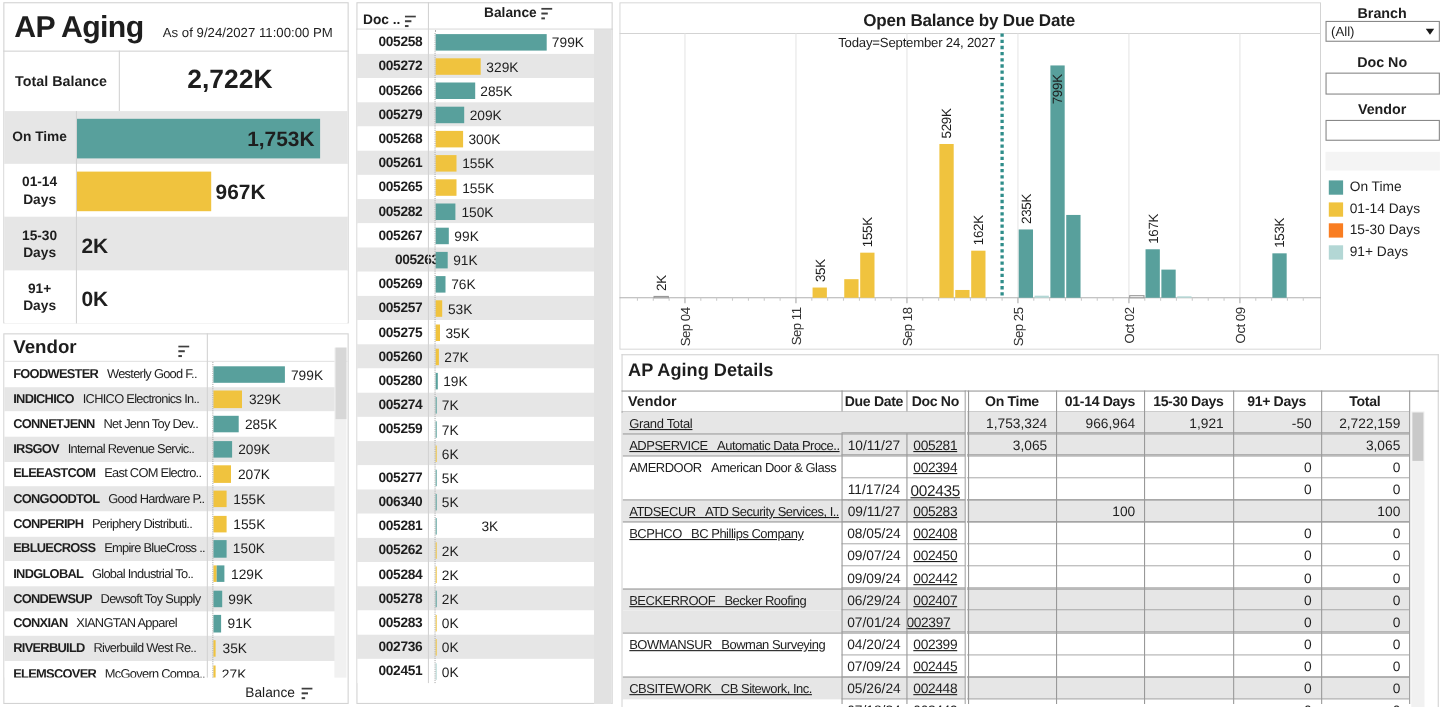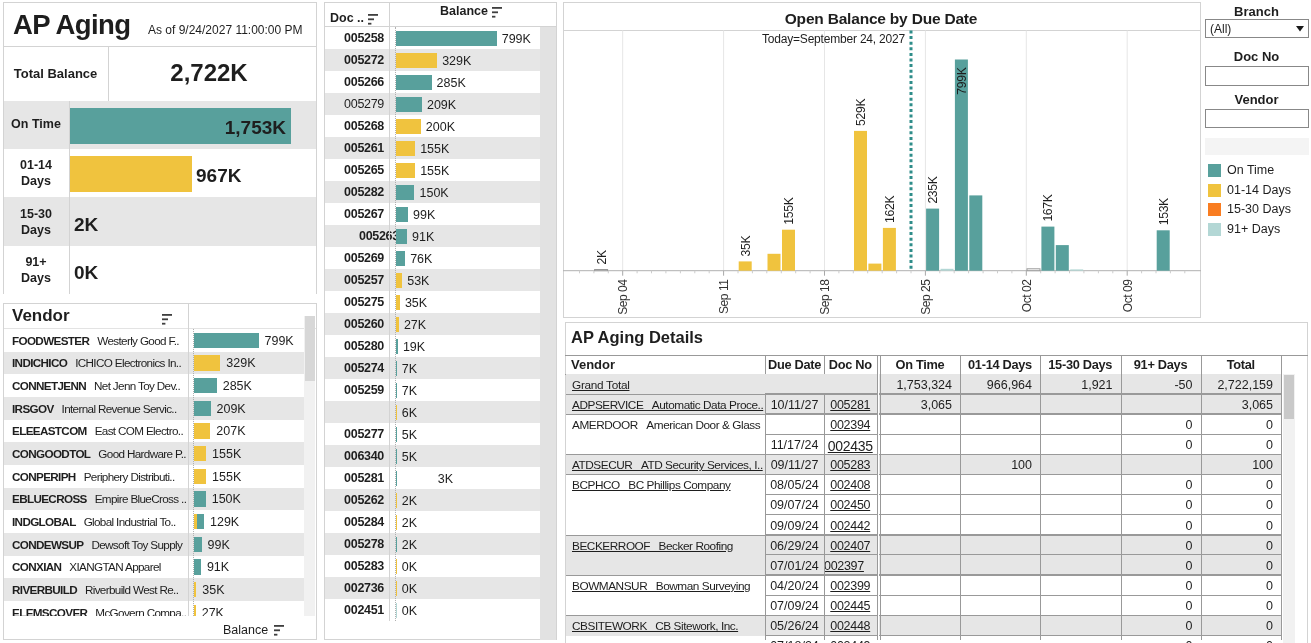--- a/index.html
+++ b/index.html
@@ -130,27 +130,27 @@
 <div class="a" style="left:501.69335px;top:31.5px;font-size:12.5px;font-weight:normal;white-space:nowrap;">799K</div>
 <div class="a" style="left:325px;top:49.0px;width:215px;height:22.0px;background:#e6e6e6;"></div>
 <div class="a" style="left:325px;top:53.0px;font-size:12.5px;font-weight:bold;white-space:nowrap;width:59px;text-align:right;letter-spacing:-0.3px;">005272</div>
 <div class="a" style="left:395.5px;top:52.5px;width:41.66785px;height:15.5px;background:#f0c33e;"></div>
 <div class="a" style="left:442.16785px;top:53.5px;font-size:12.5px;font-weight:normal;white-space:nowrap;">329K</div>
 <div class="a" style="left:325px;top:71.0px;width:215px;height:22.0px;background:#fff;"></div>
 <div class="a" style="left:325px;top:75.0px;font-size:12.5px;font-weight:bold;white-space:nowrap;width:59px;text-align:right;letter-spacing:-0.3px;">005266</div>
 <div class="a" style="left:395.5px;top:74.5px;width:36.09525px;height:15.5px;background:#58a09c;"></div>
 <div class="a" style="left:436.59525px;top:75.5px;font-size:12.5px;font-weight:normal;white-space:nowrap;">285K</div>
 <div class="a" style="left:325px;top:93.0px;width:215px;height:22.0px;background:#e6e6e6;"></div>
-<div class="a" style="left:325px;top:97.0px;font-size:12.5px;font-weight:normal;white-space:nowrap;width:59px;text-align:right;letter-spacing:-0.3px;">005279</div>
+<div class="a" style="left:325px;top:97.0px;font-size:12.5px;font-weight:bold;white-space:nowrap;width:59px;text-align:right;letter-spacing:-0.3px;">005279</div>
 <div class="a" style="left:395.5px;top:96.5px;width:26.46985px;height:15.5px;background:#58a09c;"></div>
 <div class="a" style="left:426.96985px;top:97.5px;font-size:12.5px;font-weight:normal;white-space:nowrap;">209K</div>
 <div class="a" style="left:325px;top:115.0px;width:215px;height:22.0px;background:#fff;"></div>
 <div class="a" style="left:325px;top:119.0px;font-size:12.5px;font-weight:bold;white-space:nowrap;width:59px;text-align:right;letter-spacing:-0.3px;">005268</div>
 <div class="a" style="left:395.5px;top:118.5px;width:25.330000000000002px;height:15.5px;background:#f0c33e;"></div>
-<div class="a" style="left:425.83px;top:119.5px;font-size:12.5px;font-weight:normal;white-space:nowrap;">200K</div>
+<div class="a" style="left:425.83px;top:119.5px;font-size:12.5px;font-weight:normal;white-space:nowrap;">300K</div>
 <div class="a" style="left:325px;top:137.0px;width:215px;height:22.0px;background:#e6e6e6;"></div>
 <div class="a" style="left:325px;top:141.0px;font-size:12.5px;font-weight:bold;white-space:nowrap;width:59px;text-align:right;letter-spacing:-0.3px;">005261</div>
 <div class="a" style="left:395.5px;top:140.5px;width:19.630750000000003px;height:15.5px;background:#f0c33e;"></div>
 <div class="a" style="left:420.13075px;top:141.5px;font-size:12.5px;font-weight:normal;white-space:nowrap;">155K</div>
 <div class="a" style="left:325px;top:159.0px;width:215px;height:22.0px;background:#fff;"></div>
 <div class="a" style="left:325px;top:163.0px;font-size:12.5px;font-weight:bold;white-space:nowrap;width:59px;text-align:right;letter-spacing:-0.3px;">005265</div>
 <div class="a" style="left:395.5px;top:162.5px;width:19.630750000000003px;height:15.5px;background:#f0c33e;"></div>
 <div class="a" style="left:420.13075px;top:163.5px;font-size:12.5px;font-weight:normal;white-space:nowrap;">155K</div>
 <div class="a" style="left:325px;top:181.0px;width:215px;height:22.0px;background:#e6e6e6;"></div>
 <div class="a" style="left:325px;top:185.0px;font-size:12.5px;font-weight:bold;white-space:nowrap;width:59px;text-align:right;letter-spacing:-0.3px;">005282</div>

